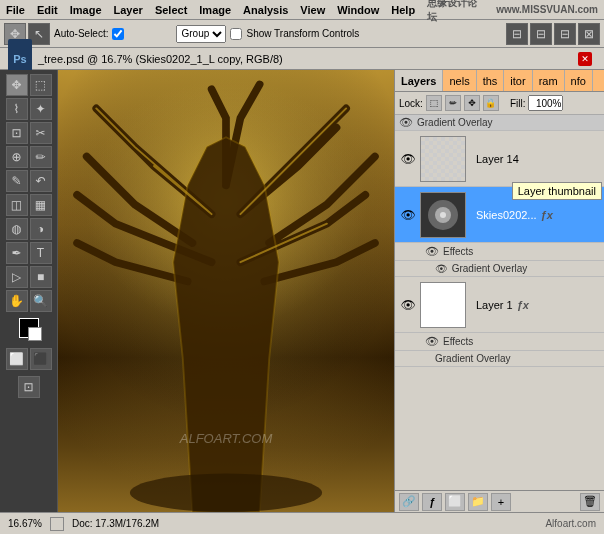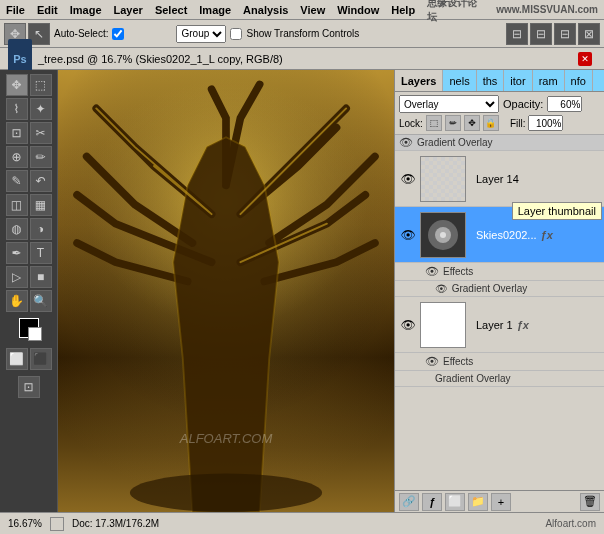--- a/index.html
+++ b/index.html
@@ -71,21 +71,21 @@
       position: absolute; bottom: 15%; left: 50%; transform: translateX(-50%);
       color: rgba(255,255,255,0.3); font-size: 13px; font-style: italic; white-space: nowrap;
     }
 
     
     .layers-panel {
       width: 210px; background: #d4d0c8; border-left: 1px solid #888;
       display: flex; flex-direction: column;
     }
     .panel-tabs {
-      display: flex; background: #7dd3fc; border-bottom: 1px solid #888;
+      display: flex; background: #fdba74; border-bottom: 1px solid #888;
       font-size: 11px; height: 22px;
     }
     .panel-tab {
       padding: 3px 6px; cursor: pointer; border-right: 1px solid #aaa;
       display: flex; align-items: center;
     }
     .panel-tab.active { background: #d4d0c8; font-weight: bold; }
 
     .panel-controls {
       padding: 3px 4px; border-bottom: 1px solid #aaa; display: flex; flex-direction: column; gap: 2px;
@@ -321,30 +321,20 @@
     <div class="panel-tabs">
       <div class="panel-tab active">Layers</div>
       <div class="panel-tab">nels</div>
       <div class="panel-tab">ths</div>
       <div class="panel-tab">itor</div>
       <div class="panel-tab">ram</div>
       <div class="panel-tab">nfo</div>
     </div>
 
     <div class="panel-controls">
-      <div class="blend-row">
-        <select class="blend-select">
-          <option>Overlay</option>
-          <option>Normal</option>
-          <option>Multiply</option>
-          <option>Screen</option>
-        </select>
-        <label>Opacity:</label>
-        <input type="text" class="opacity-input" value="60%" style="">
-      </div>
       <div class="lock-row">
         <span>Lock:</span>
         <div class="lock-btn">⬚</div>
         <div class="lock-btn">✏</div>
         <div class="lock-btn">✥</div>
         <div class="lock-btn">🔒</div>
         <span style="margin-left:8px;">Fill:</span>
         <input type="text" class="opacity-input" value="100%" style="">
       </div>
     </div>

